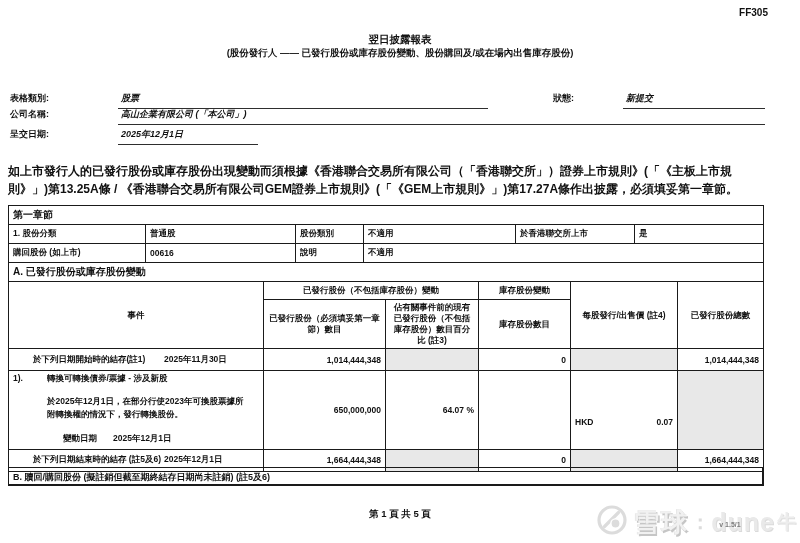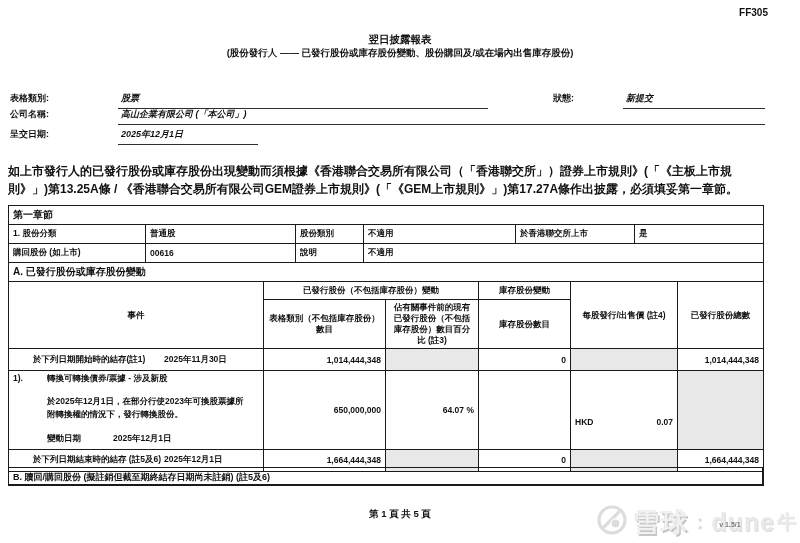--- a/index.html
+++ b/index.html
@@ -42,21 +42,21 @@
   .ta tr.dr td { height:22px;padding-left:24px; }
 
   .lblrow { display:flex; }
   .lblrow .l { width:131px; flex:0 0 131px; }
 
   .evtcell { padding-top:4px; padding-bottom:4px; }
   .evt-head { display:flex; }
   .evt-idx { width:34px; flex:0 0 34px; }
   .evt-desc { margin:10px 0 0 34px; line-height:1.5; width:200px; }
   .evt-daterow { display:flex; margin:12px 0 2px 34px; }
-  .evt-dlabel { width:66px; flex:0 0 66px; }
+  .evt-dlabel { width:66px; flex:0 0 66px;text-align:center; }
   .pricewrap { display:flex; justify-content:space-between;margin-top:24px; }
 
   
   .secB { left:8px; top:467px; width:755px; height:18px; border:1px solid #1a1a1a;
           font-size:9px; padding:3px 4px; }
 
   
   .footer { top:508px; left:0; width:100%; text-align:center; font-size:9.5px; }
 
   
@@ -139,21 +139,21 @@
         <td class="bar" colspan="6">A. 已發行股份或庫存股份變動</td>
       </tr>
   <tr class="h1">
     <td class="hc" rowspan="2">事件</td>
     <td class="hc" colspan="2">已發行股份（不包括庫存股份）變動</td>
     <td class="hc">庫存股份變動</td>
     <td class="hc" rowspan="2">每股發行/出售價 (註4)</td>
     <td class="hc" rowspan="2">已發行股份總數</td>
   </tr>
   <tr class="h2">
-    <td class="hc">表格類別（不包括庫存股份）數目</td>
+    <td class="hc">已發行股份（必須填妥第一章節）數目</td>
     <td class="hc">佔有關事件前的現有已發行股份（不包括庫存股份）數目百分比 (註3)</td>
     <td class="hc">庫存股份數目</td>
   </tr>
   <tr class="dr">
     <td>
       <div class="lblrow">
         <span class="l">於下列日期開始時的結存(註1)</span>
         <span>2025年11月30日</span>
       </div>
     </td>

